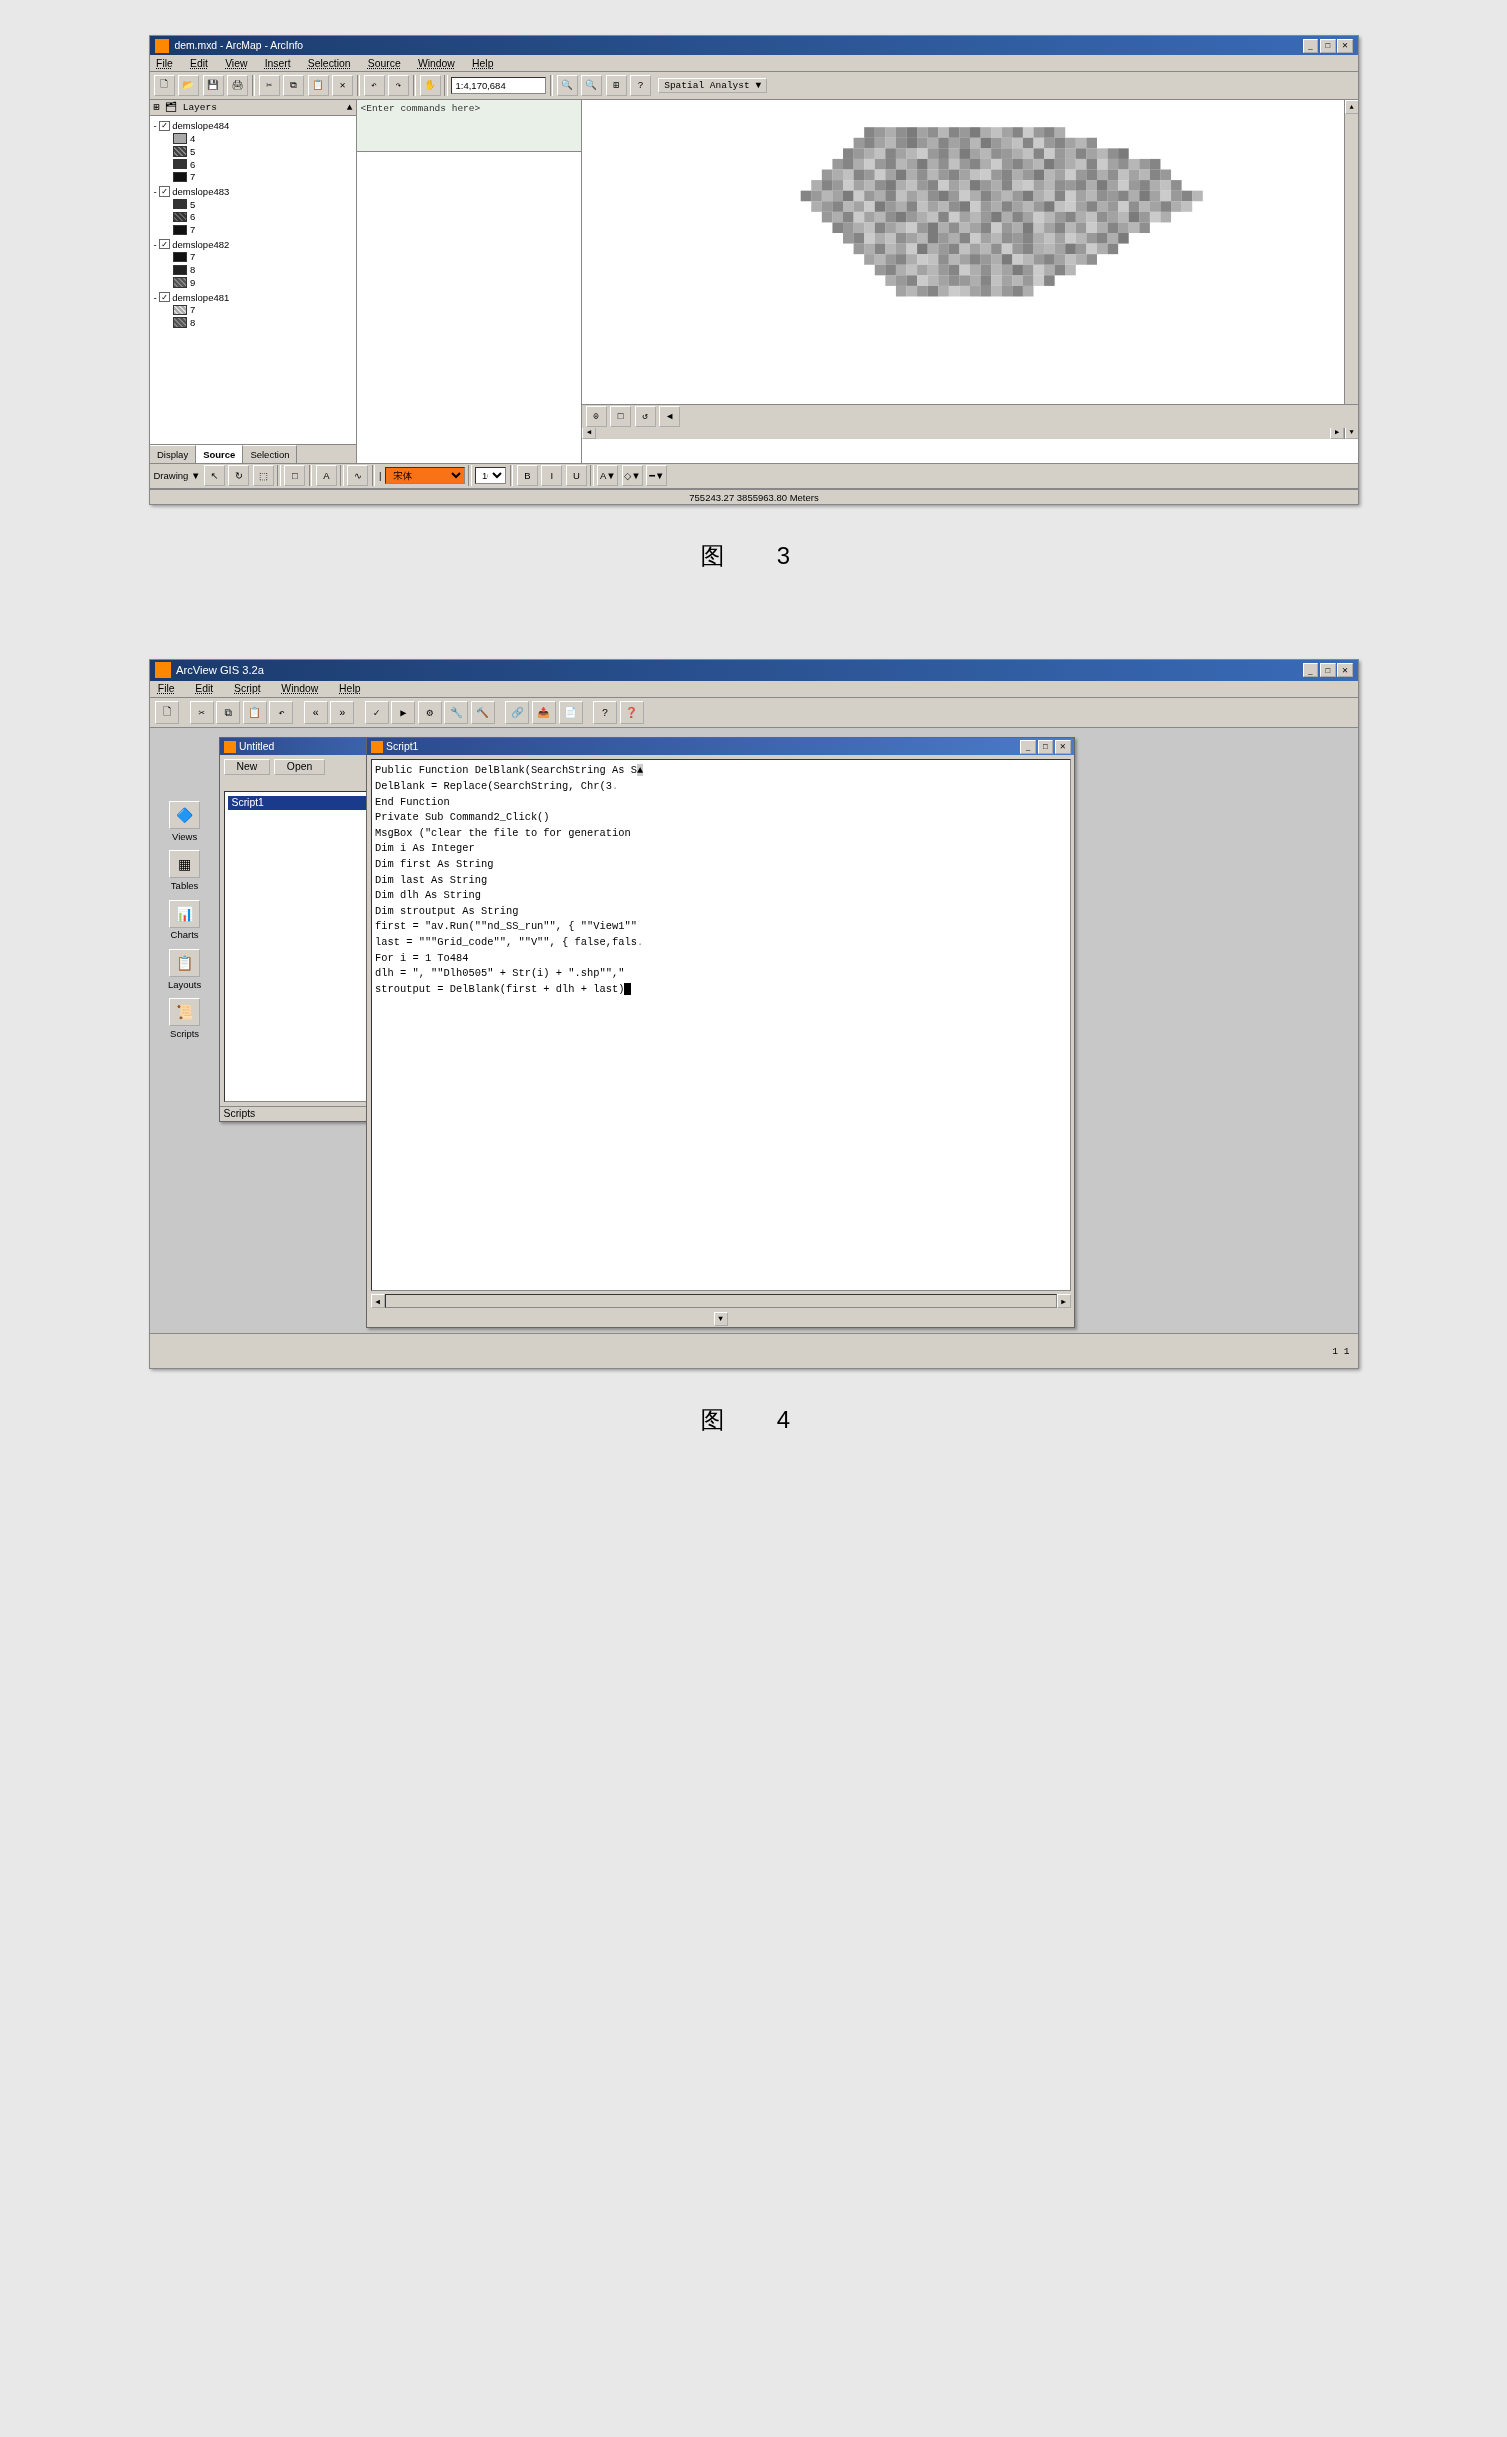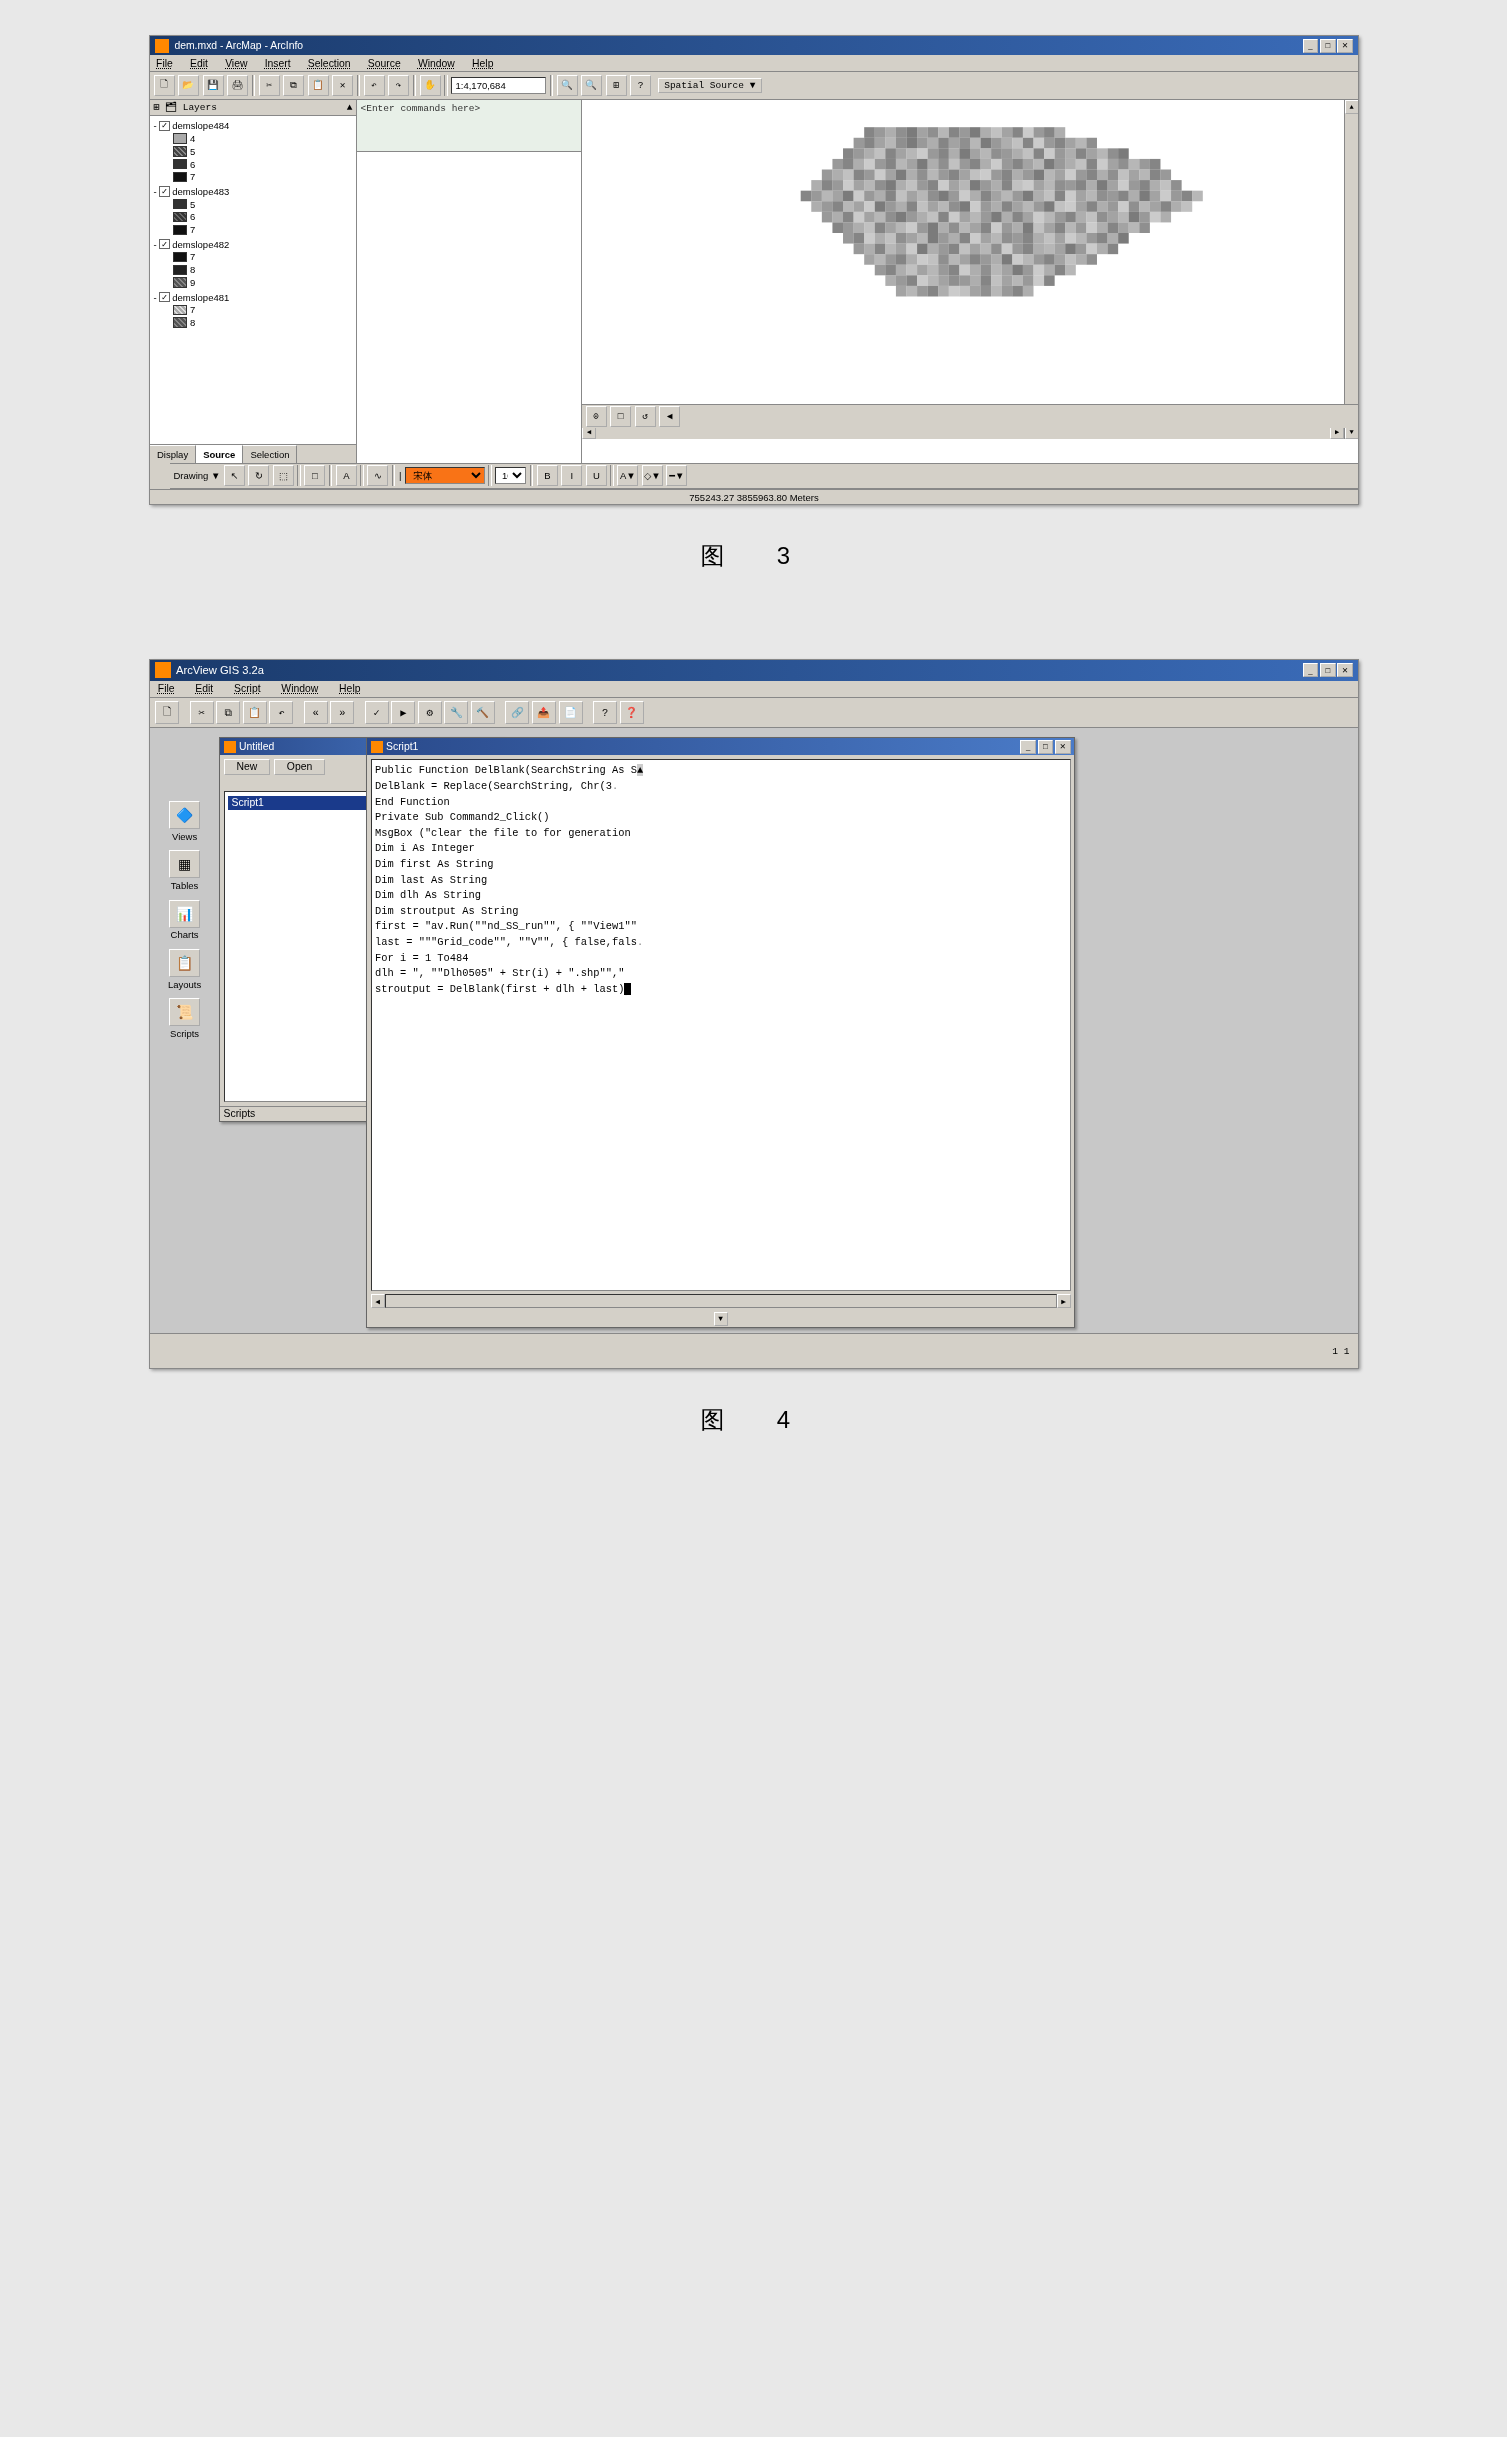--- a/index.html
+++ b/index.html
@@ -285,21 +285,20 @@
     .drawing-toolbar {
       background: #d4d0c8;
       border-top: 0.9px solid #888;
       border-bottom: 0.9px solid #888;
       padding: 1.7px 3.5px;
       display: flex;
       align-items: center;
       gap: 3.5px;
       font-size: 9.5px;
       font-family: 'Arial', sans-serif;
-      margin-left: 20px;
     }
 
     .coord-bar {
       background: #d4d0c8;
       padding: 1.7px 3.5px;
       text-align: center;
       font-family: 'Arial', sans-serif;
       font-size: 9.5px;
       border-top: 0.9px solid #888;
     }
@@ -633,21 +632,21 @@
       <div class="tb-btn">↷</div>
       <div class="tb-separator"></div>
       <div class="tb-btn">✋</div>
       <div class="tb-separator"></div>
       <input class="scale-dropdown" readonly="" value="1:4,170,684" style="">
       <div class="tb-separator"></div>
       <div class="tb-btn">🔍</div>
       <div class="tb-btn">🔍</div>
       <div class="tb-btn">⊞</div>
       <div class="tb-btn">?</div>
-      <div class="spatial-btn">Spatial Source ▼</div>
+      <div class="spatial-btn">Spatial Analyst ▼</div>
     </div>
 
     <div class="arcmap-main">
 
       <div class="toc-panel">
         <div class="toc-header">
           <span>
             <strong>⊞ 🗂 </strong><span>Layers</span>
           </span>
           <span>▲</span>

